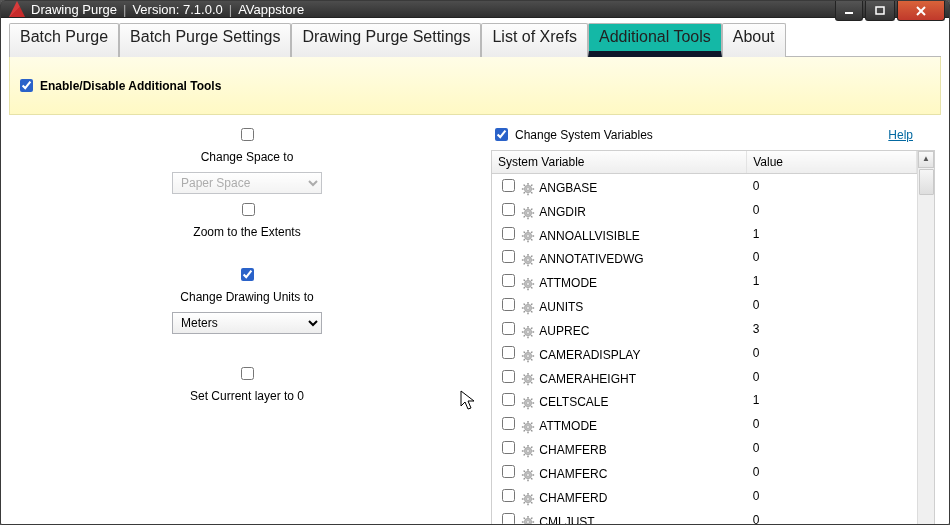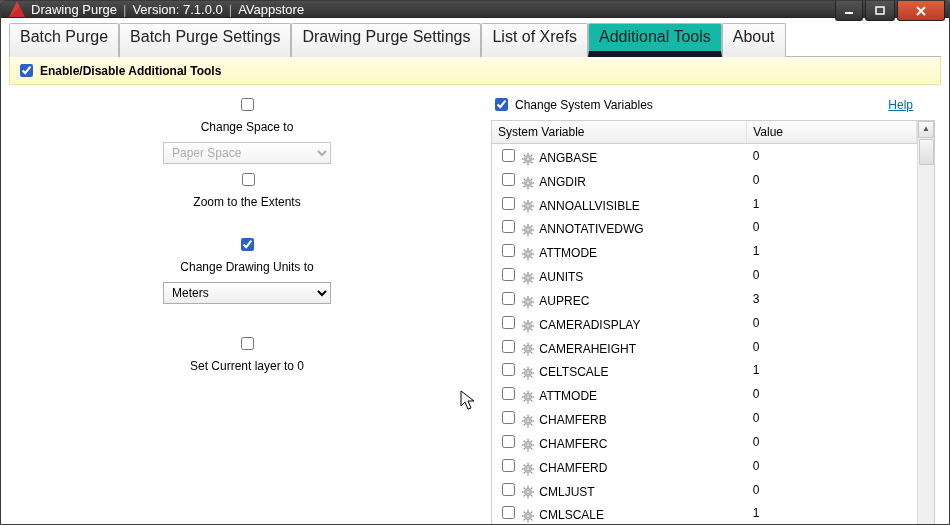--- a/index.html
+++ b/index.html
@@ -33,31 +33,31 @@
   .client { flex: 1; background: #fff; padding: 5px 8px 8px 8px; display: flex; flex-direction: column; }
   .tabs { display: flex; border-bottom: 1px solid #b9b9b9; font-size: 16px; text-align: right; }
   .tab {
     padding: 4px 10px 5px 10px; border: 1px solid #b9b9b9; border-bottom: none;
     margin-right: 0px; margin-bottom: -1px; background: linear-gradient(#fdfdfd,#ececec);
     border-radius: 2px 2px 0 0; cursor: pointer; color: #222;
   }
   .tab.active { background: #14b8a6; border-bottom: 6px solid #0f172a; position: relative; z-index: 2; }
   .panel-header {
     background: linear-gradient(#fffde7,#fff9c4); border: 1px solid #e6e2a8;
-    border-top: none; padding: 4px 6px; font-size: 12px; font-weight: bold;
+    border-top: none; padding: 19px 6px; font-size: 12px; font-weight: bold;
     display: flex; align-items: center; gap: 4px;
   }
   .panel-header input { accent-color: #2a62c9; }
   .content { flex: 1; display: flex; padding: 10px 6px 4px 18px; font-size: 12px; gap: 24px; }
   .left { width: 440px; display: flex; flex-direction: column; }
   .right { flex: 1; display: flex; flex-direction: column; }
   .row { display: flex; align-items: center; gap: 6px; margin-bottom: 8px; flex-direction: column; }
   .cb { width: 13px; height: 13px; accent-color: #2a62c9; }
   select.combo {
-    width: 168px; height: 22px; font-size: 12px; border: 1px solid #abadb3;
+    width: 150px; height: 22px; font-size: 12px; border: 1px solid #abadb3;
     background: linear-gradient(#fff,#eee); padding-left: 4px;
   }
   select.combo.disabled { color: #8a8a8a; }
   .right-header { display: flex; align-items: center; }
   .right-header .help { margin-left: auto; margin-right: 22px; color: #0369a1; text-decoration: underline; cursor: pointer; }
   .table-wrap {
     flex: 1; border: 1px solid #cfcfcf; margin-top: 6px; display: flex; position: relative; overflow: hidden;
   }
   .table-scroll { flex: 1; overflow: hidden; }
   table { width: 100%; border-collapse: collapse; font-size: 12px; }

